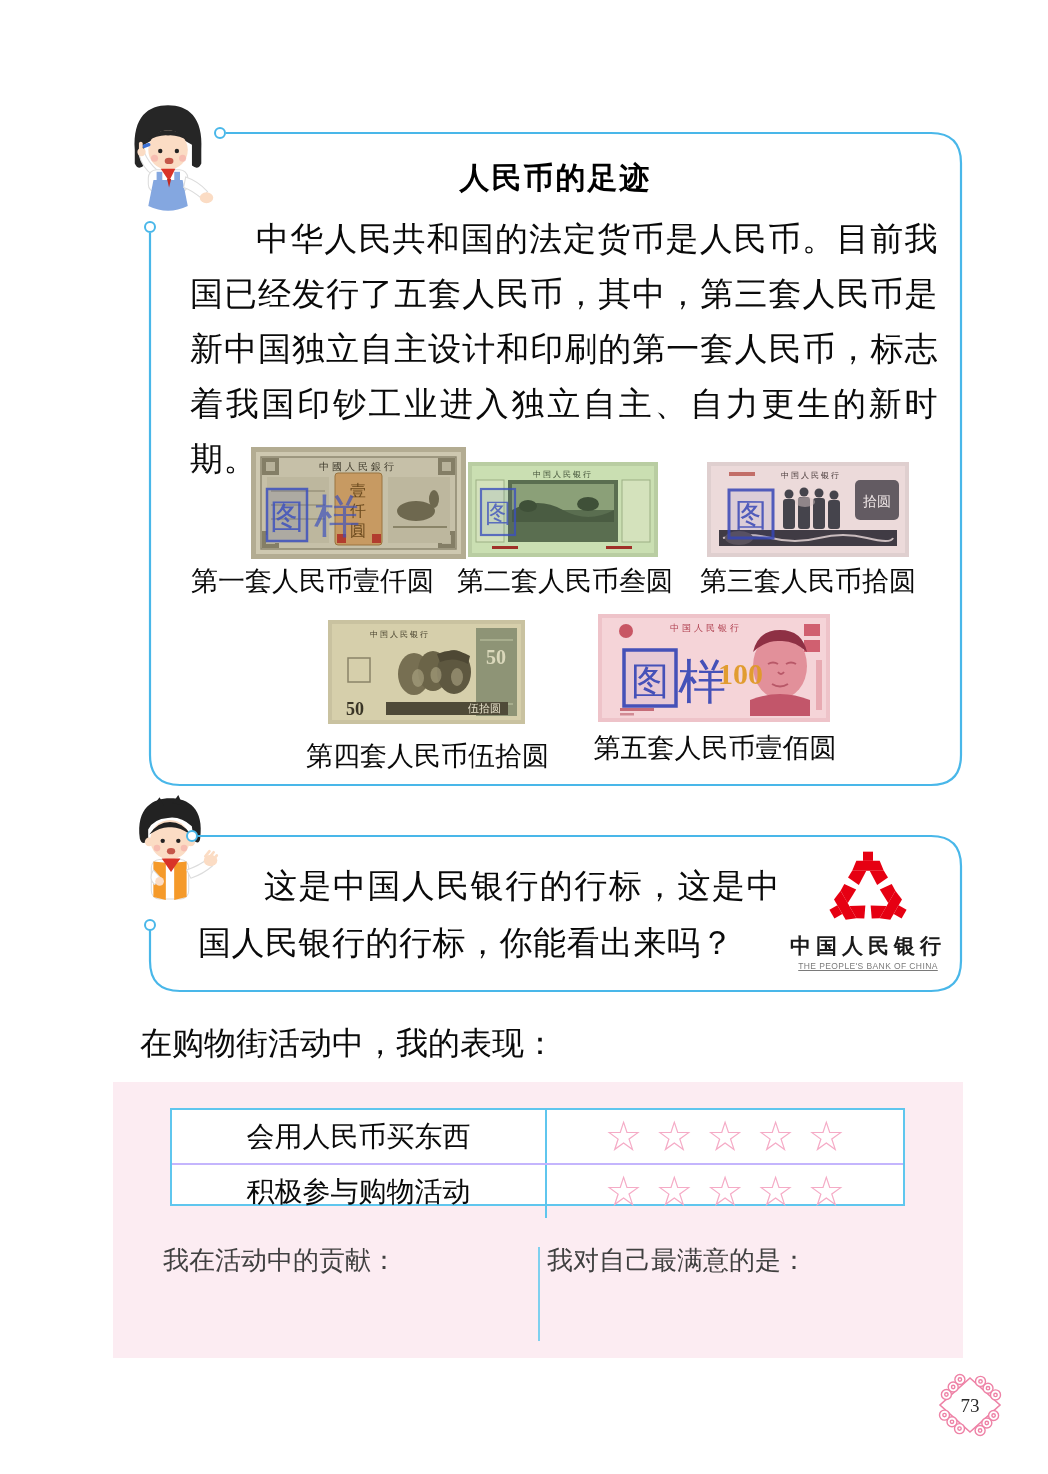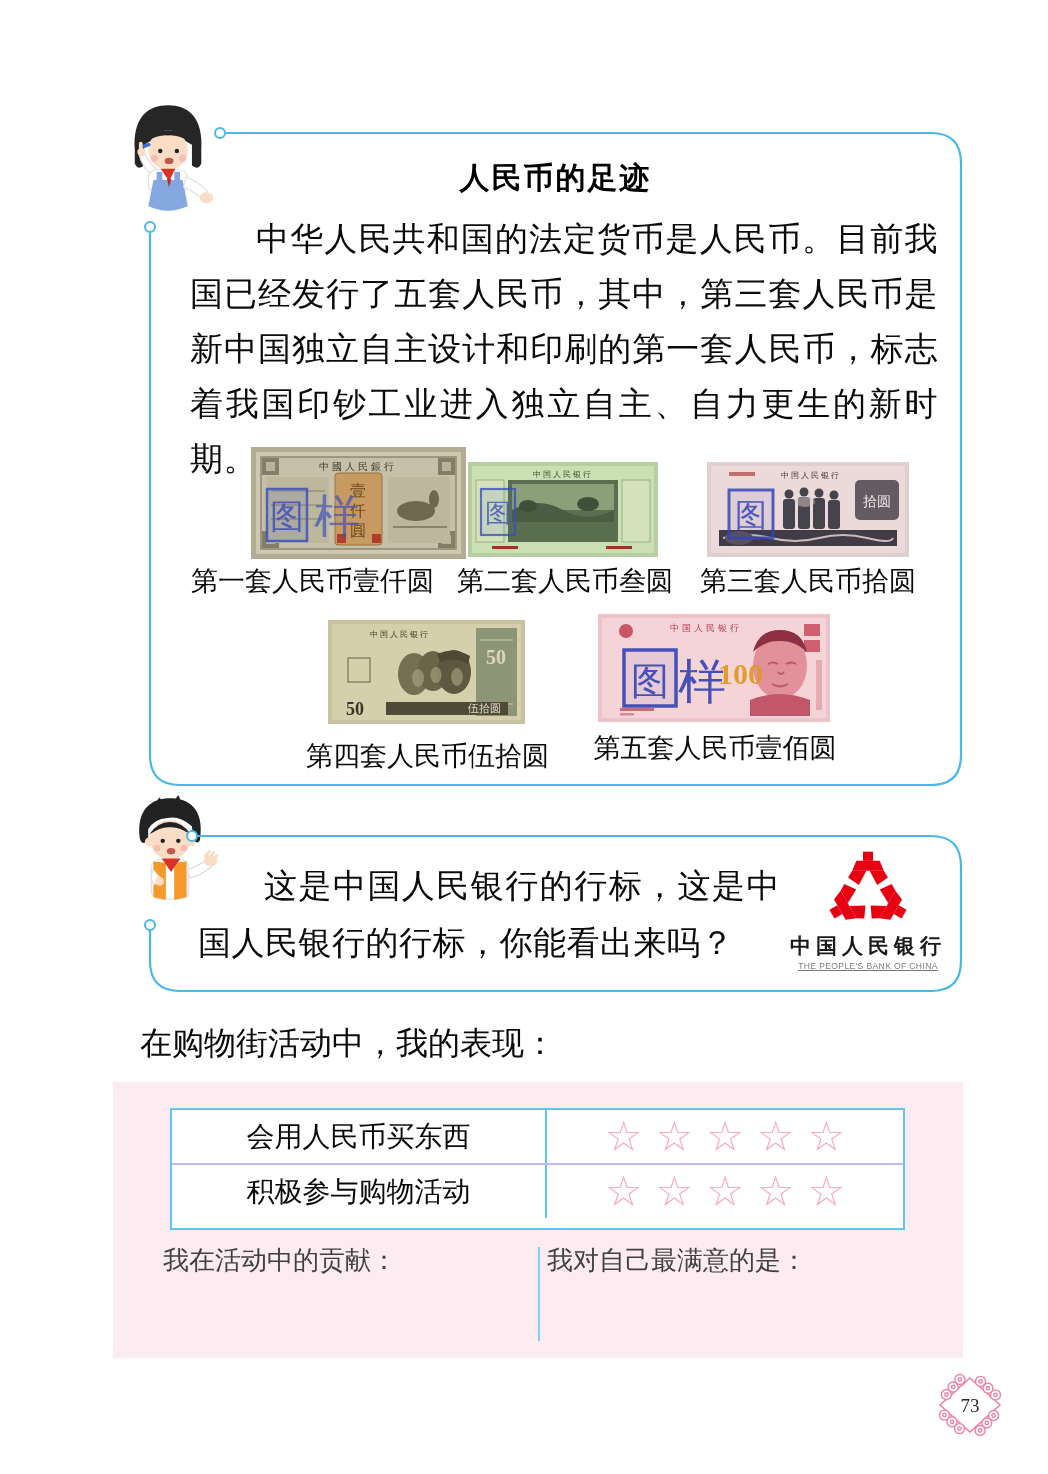--- a/index.html
+++ b/index.html
@@ -23,21 +23,21 @@
   .note svg{display:block;width:100%;height:100%;}
   
   .logo{position:absolute;left:783px;top:850px;width:170px;height:128px;text-align:center;}
   .logo-cn{font-family:"Liberation Serif","DejaVu Serif",serif;font-weight:bold;font-size:21px;
            letter-spacing:5px;color:#1a1a1a;margin-top:2px;white-space:nowrap;}
   .logo-en{font-family:"Liberation Sans","DejaVu Sans",sans-serif;font-size:8.5px;color:#7a7a7a;
            letter-spacing:0.4px;margin-top:1px;white-space:nowrap;text-decoration:underline;}
   
   .heading{position:absolute;left:140px;top:1022px;font-size:32px;color:#0a0a0a;text-align:right;}
   .pink-panel{position:absolute;left:113px;top:1082px;width:850px;height:276px;background:#fcecf2;}
-  .rate-table{position:absolute;left:170px;top:1108px;width:735px;height:122px;
+  .rate-table{position:absolute;left:170px;top:1108px;width:735px;height:98px;
               border:2px solid #5fc6ee;background:#ffffff;box-sizing:border-box;}
   .t-row{display:flex;height:53px;}
   .t-row + .t-row{border-top:2px solid #c4b5fd;}
   .t-label{width:373px;border-right:2px solid #5fc6ee;display:flex;align-items:center;
            justify-content:center;font-size:28px;color:#0a0a0a;}
   .t-stars{flex:1;display:flex;align-items:center;justify-content:center;
            font-family:"DejaVu Sans",sans-serif;font-size:42px;color:#f5abc6;letter-spacing:13px;
            padding-left:13px;}
   .prompt{position:absolute;font-size:26px;color:#404040;white-space:nowrap;}
   .v-divider{position:absolute;left:538px;top:1247px;width:2px;height:94px;background:#7fd0ef;}

